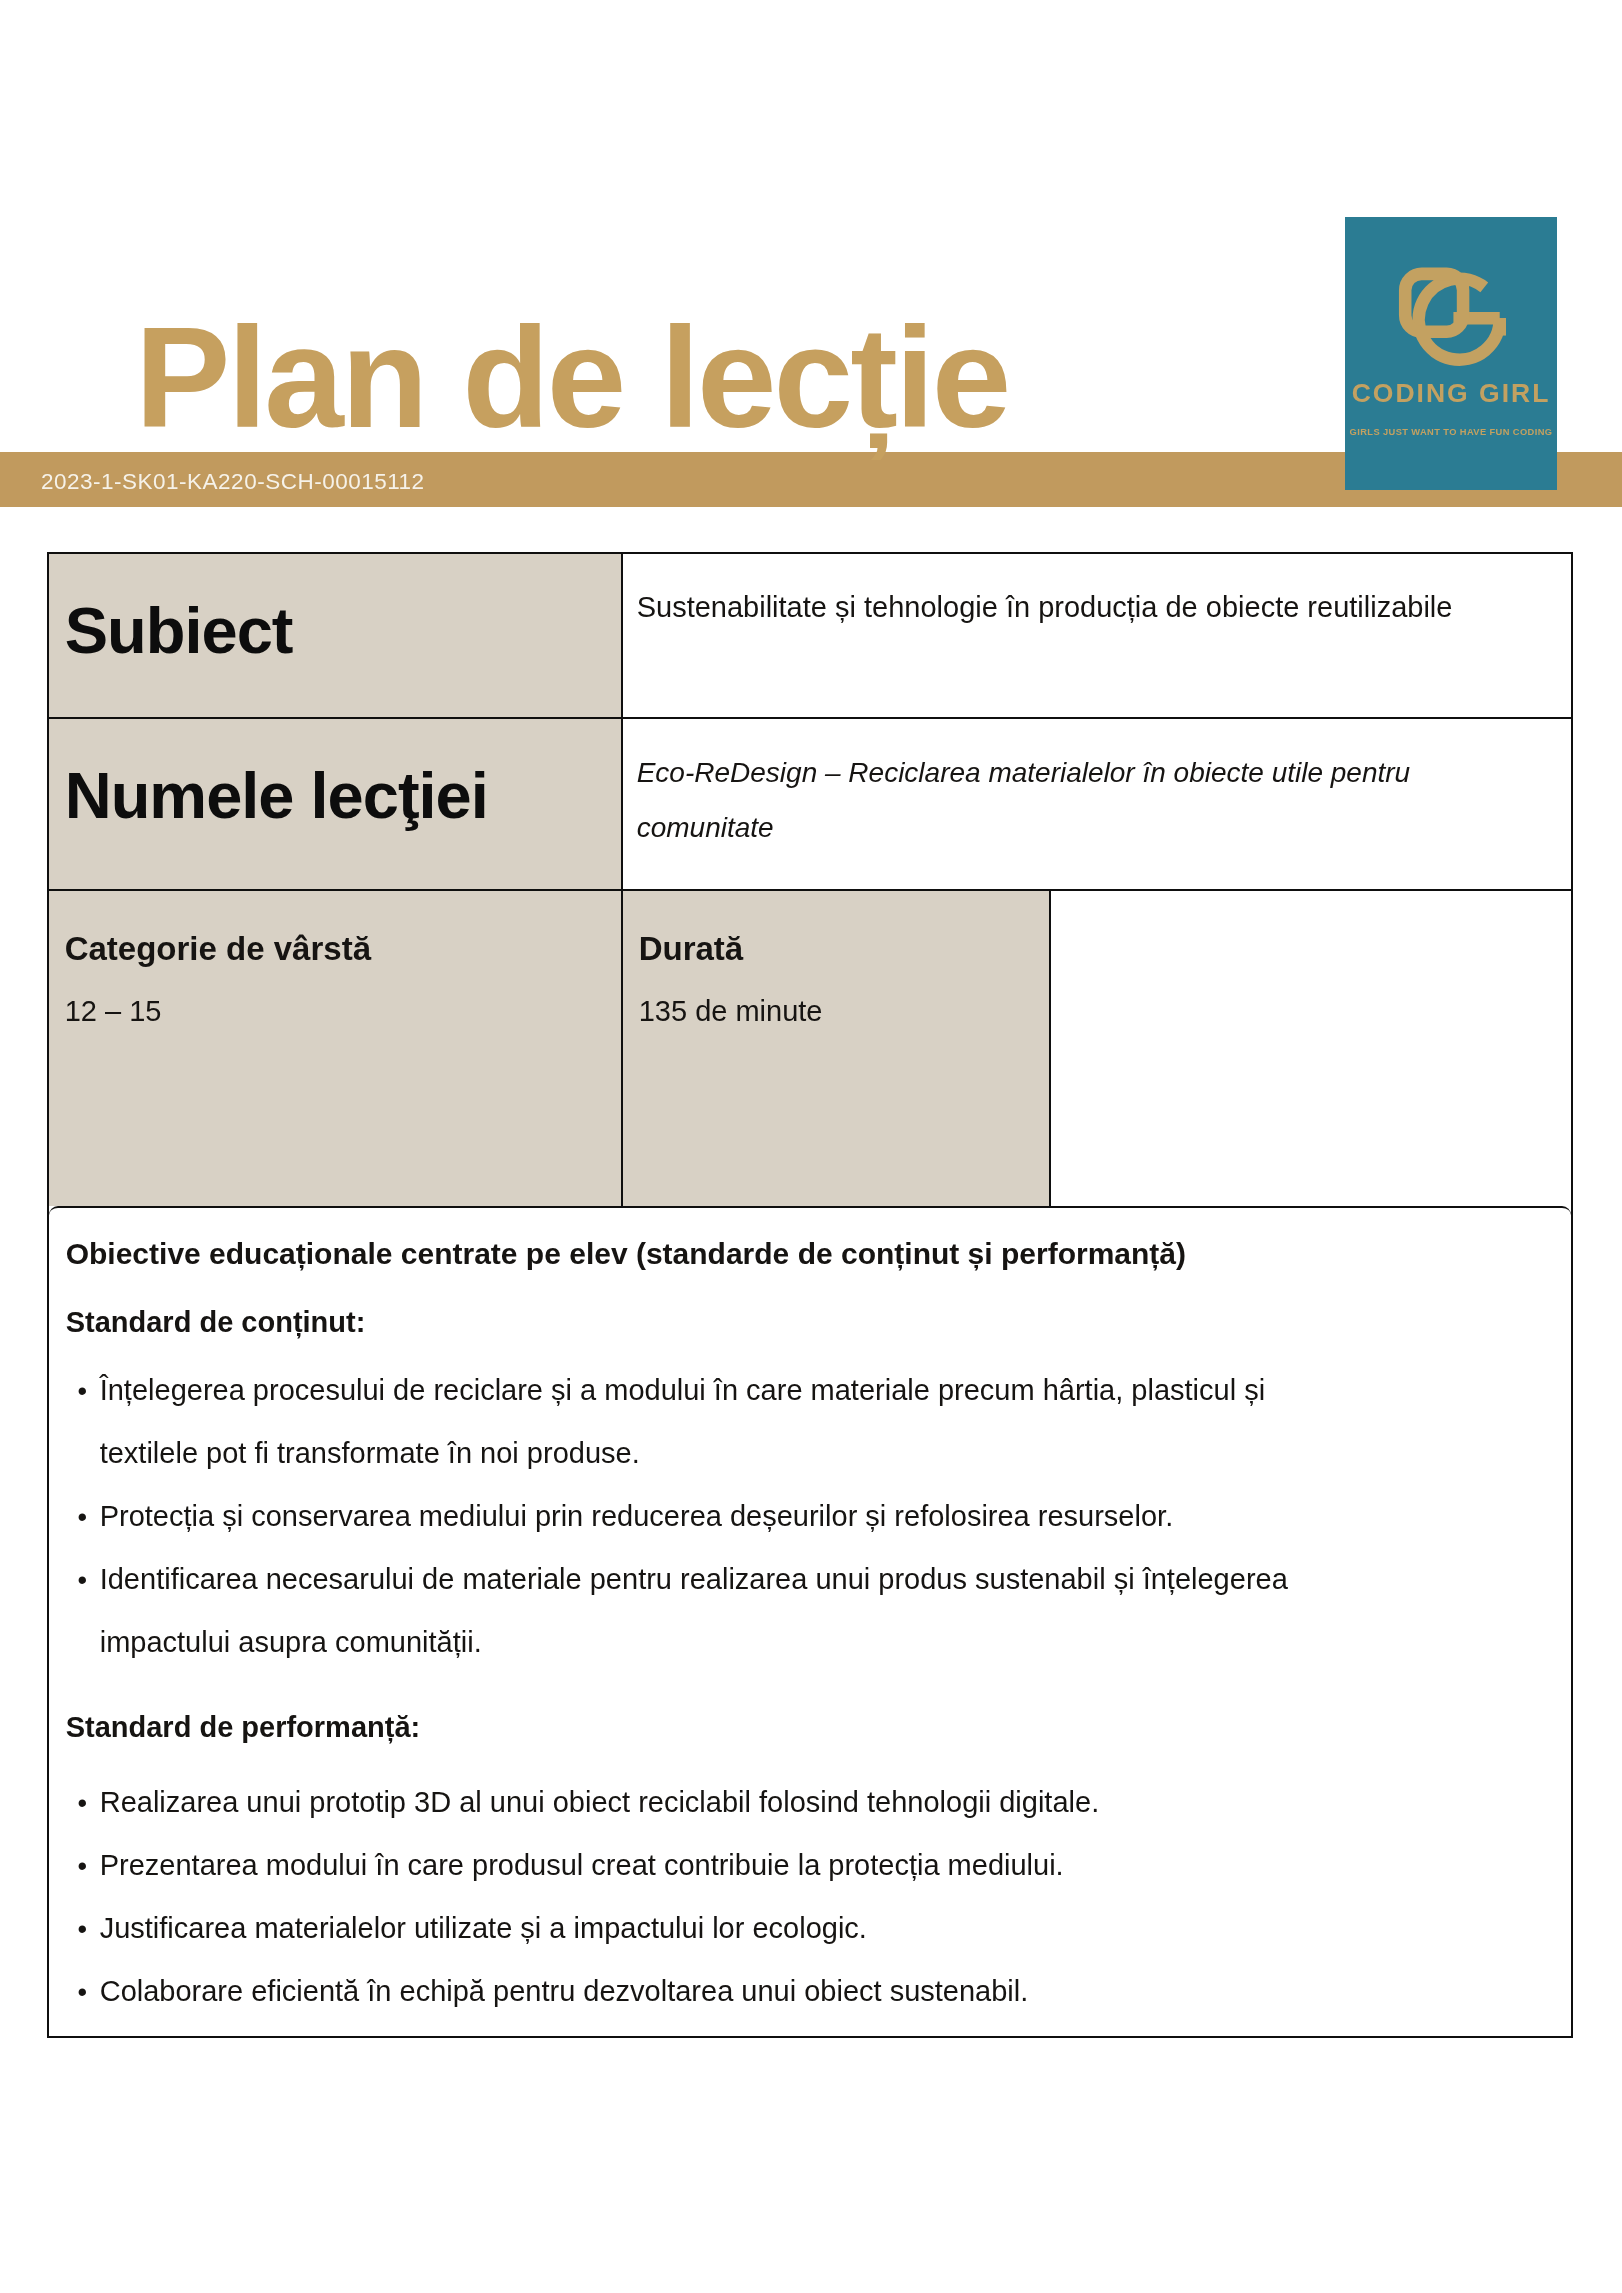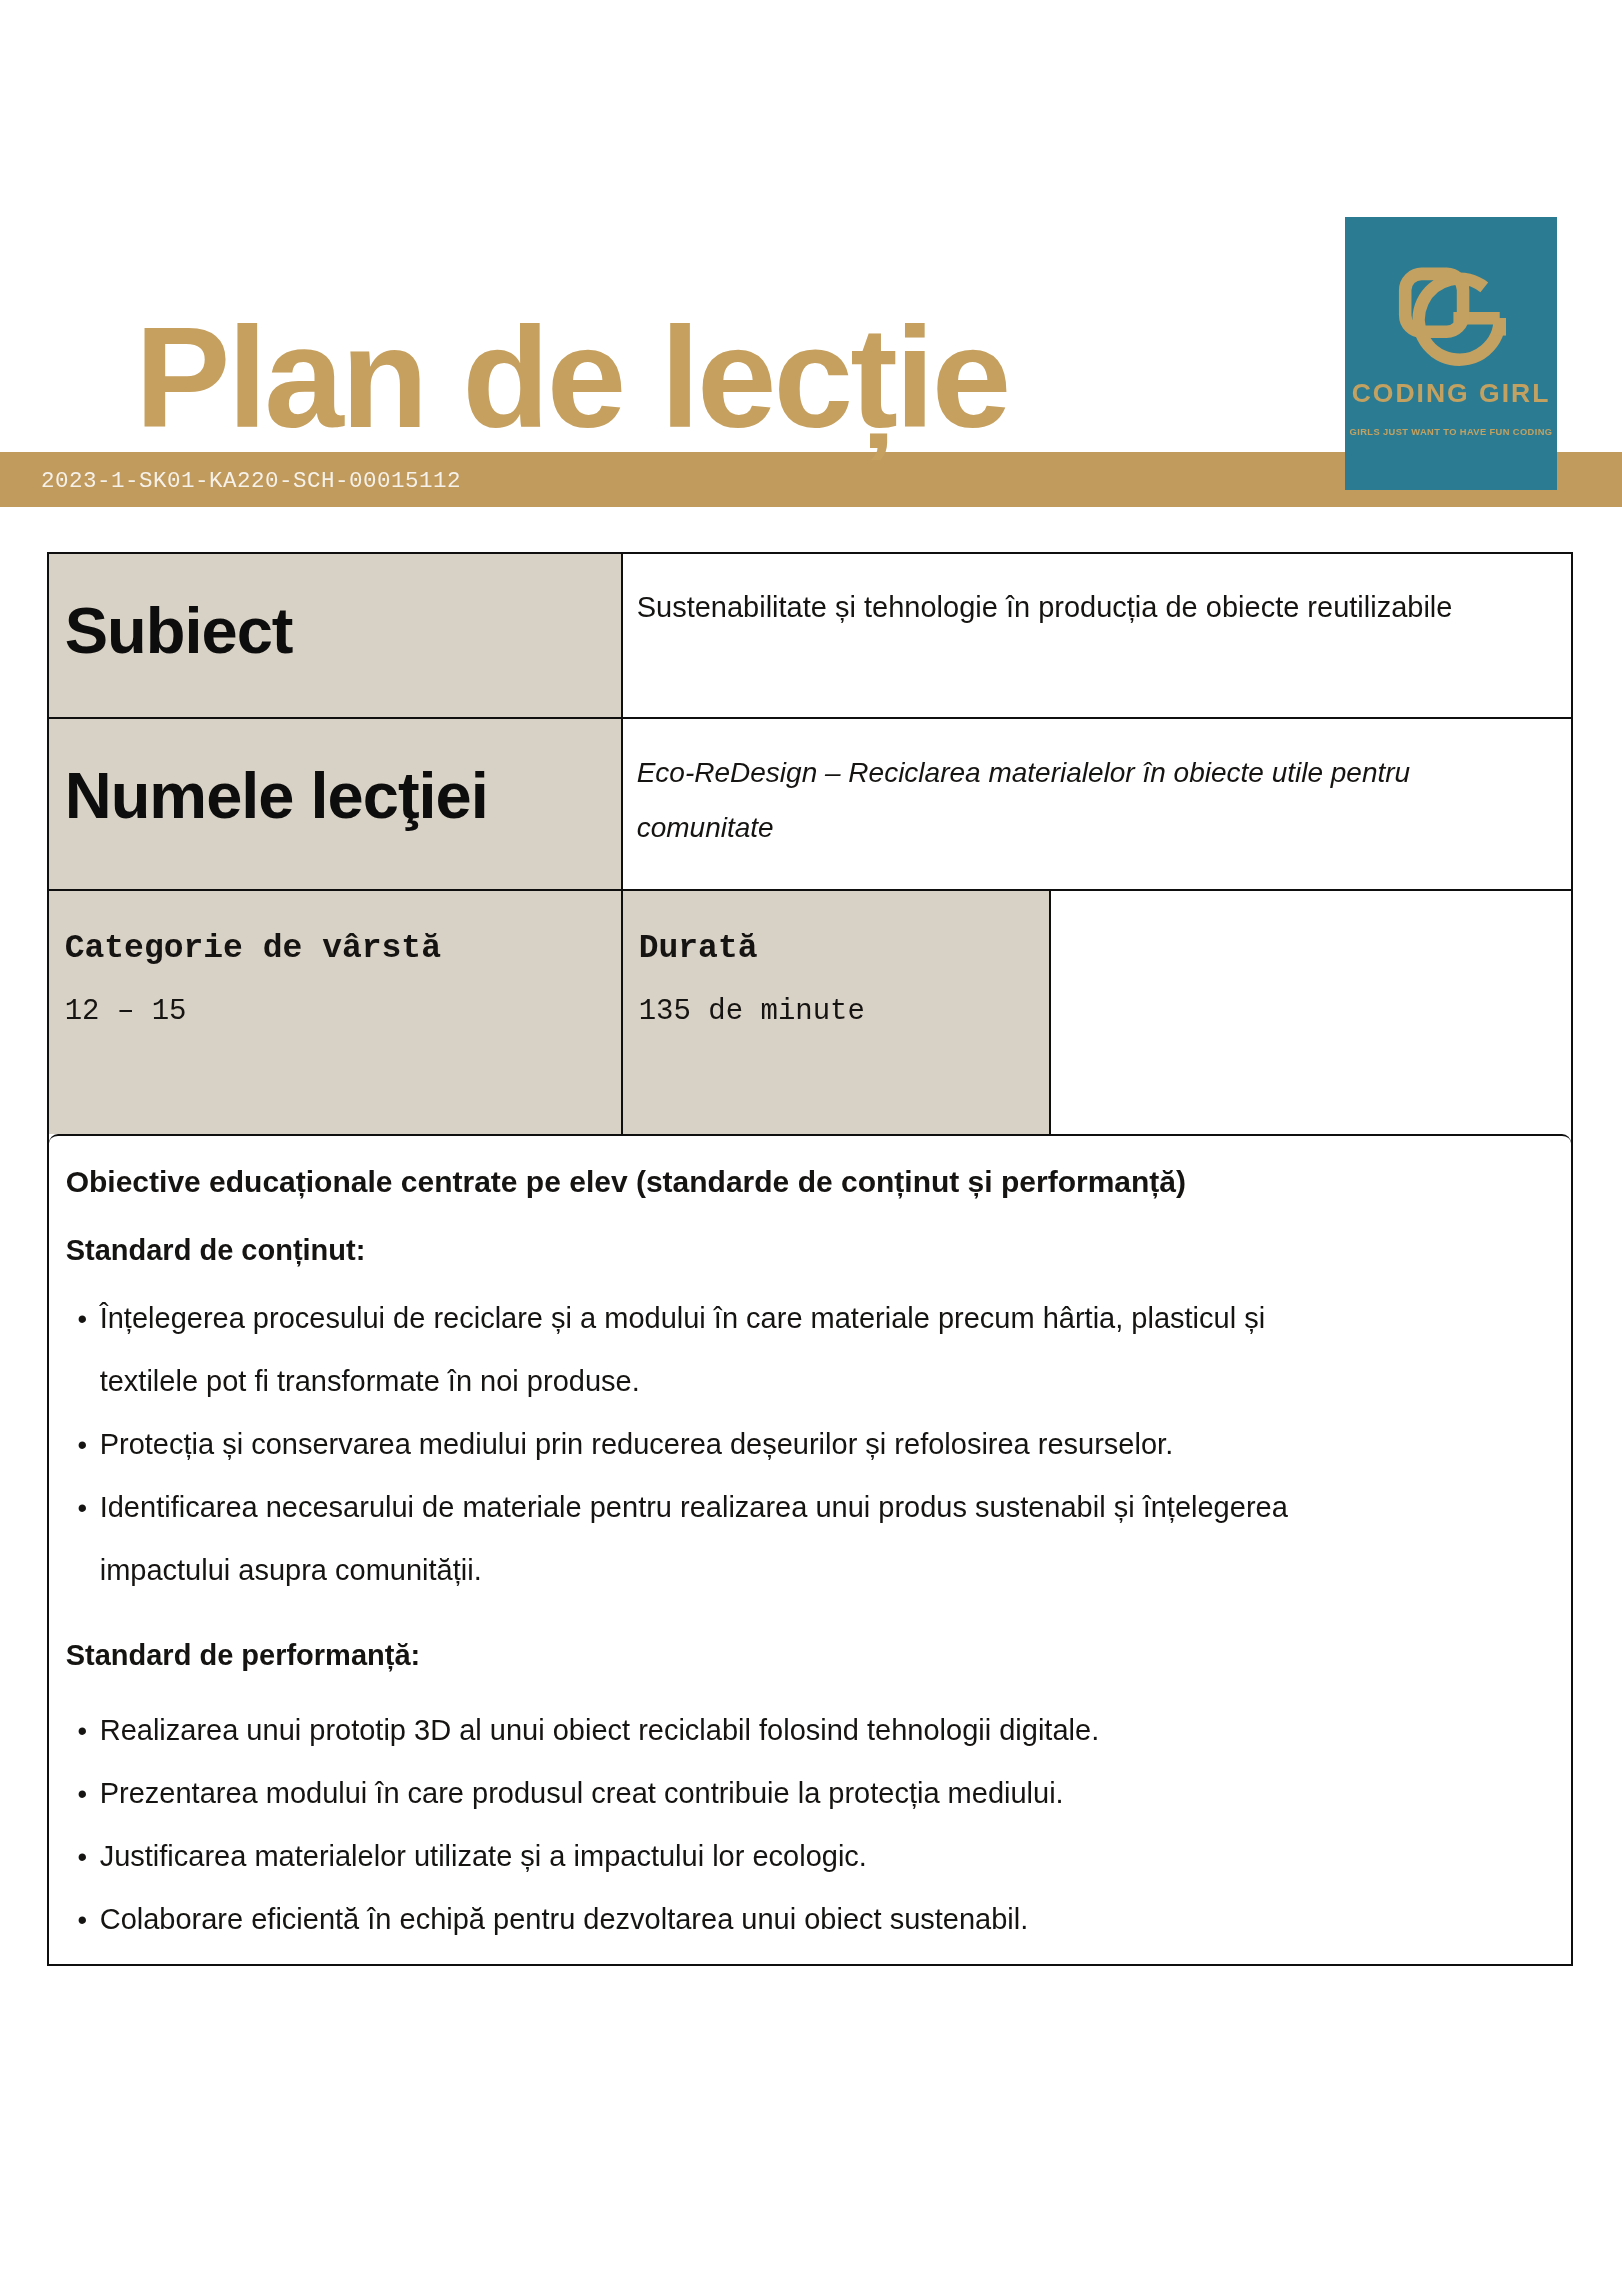--- a/index.html
+++ b/index.html
@@ -13,21 +13,21 @@
     position:absolute;left:135px;top:306px;margin:0;
     font-size:143px;font-weight:700;letter-spacing:-2.9px;line-height:1;
     color:#C6A05F;z-index:2;white-space:nowrap;
   }
   .gold-bar{
     position:absolute;left:0;top:452px;width:1622px;height:55px;
     background:#C19A5E;z-index:1;
   }
   .gold-bar .code{
     position:absolute;left:41px;top:0;height:55px;line-height:59px;
-    font-size:22.5px;color:#F6F2E9;letter-spacing:0.5px;white-space:nowrap;font-family:Liberation Mono, monospace;
+    font-size:22.5px;color:#F6F2E9;letter-spacing:0.5px;white-space:nowrap;
   }
   .logo-box{
     position:absolute;left:1345px;top:217px;width:212px;height:273px;
     background:#2B7C93;z-index:3;display:flex;flex-direction:column;align-items:center;
   }
   .logo-box svg{margin-top:25.5px;}
   .logo-word{
     color:#C3A161;font-size:26.5px;font-weight:700;letter-spacing:2px;
     margin-top:0;white-space:nowrap;
   }
@@ -37,21 +37,21 @@
   }
   
   .tbl{
     position:absolute;left:47px;top:552px;width:1526px;
     border:2.9px solid #0f0f0f;background:#fff;box-sizing:border-box;
   }
   .trow{display:flex;box-sizing:border-box;}
   .trow + .trow{border-top:2px solid #0f0f0f;}
   .r1{height:163px;}
   .r2{height:172px;}
-  .r3{height:245px;font-family:Liberation Mono, monospace;}
+  .r3{height:317px;}
   .r4{height:830px;display:block;border-radius:9px;}
   .cell{box-sizing:border-box;overflow:hidden;}
   .beige{background:#D8D1C5;}
   .vline{border-right:2px solid #0f0f0f;}
   .lblcell{
     flex:0 0 574px;padding:44px 7.8px 0 15.7px;
     font-size:65px;font-weight:700;letter-spacing:-1px;line-height:1;
     color:#0d0d0d;
   }
   .valcell{flex:1 1 auto;padding:35px 25.5px 0 13.7px;font-size:29px;line-height:1.25;}

